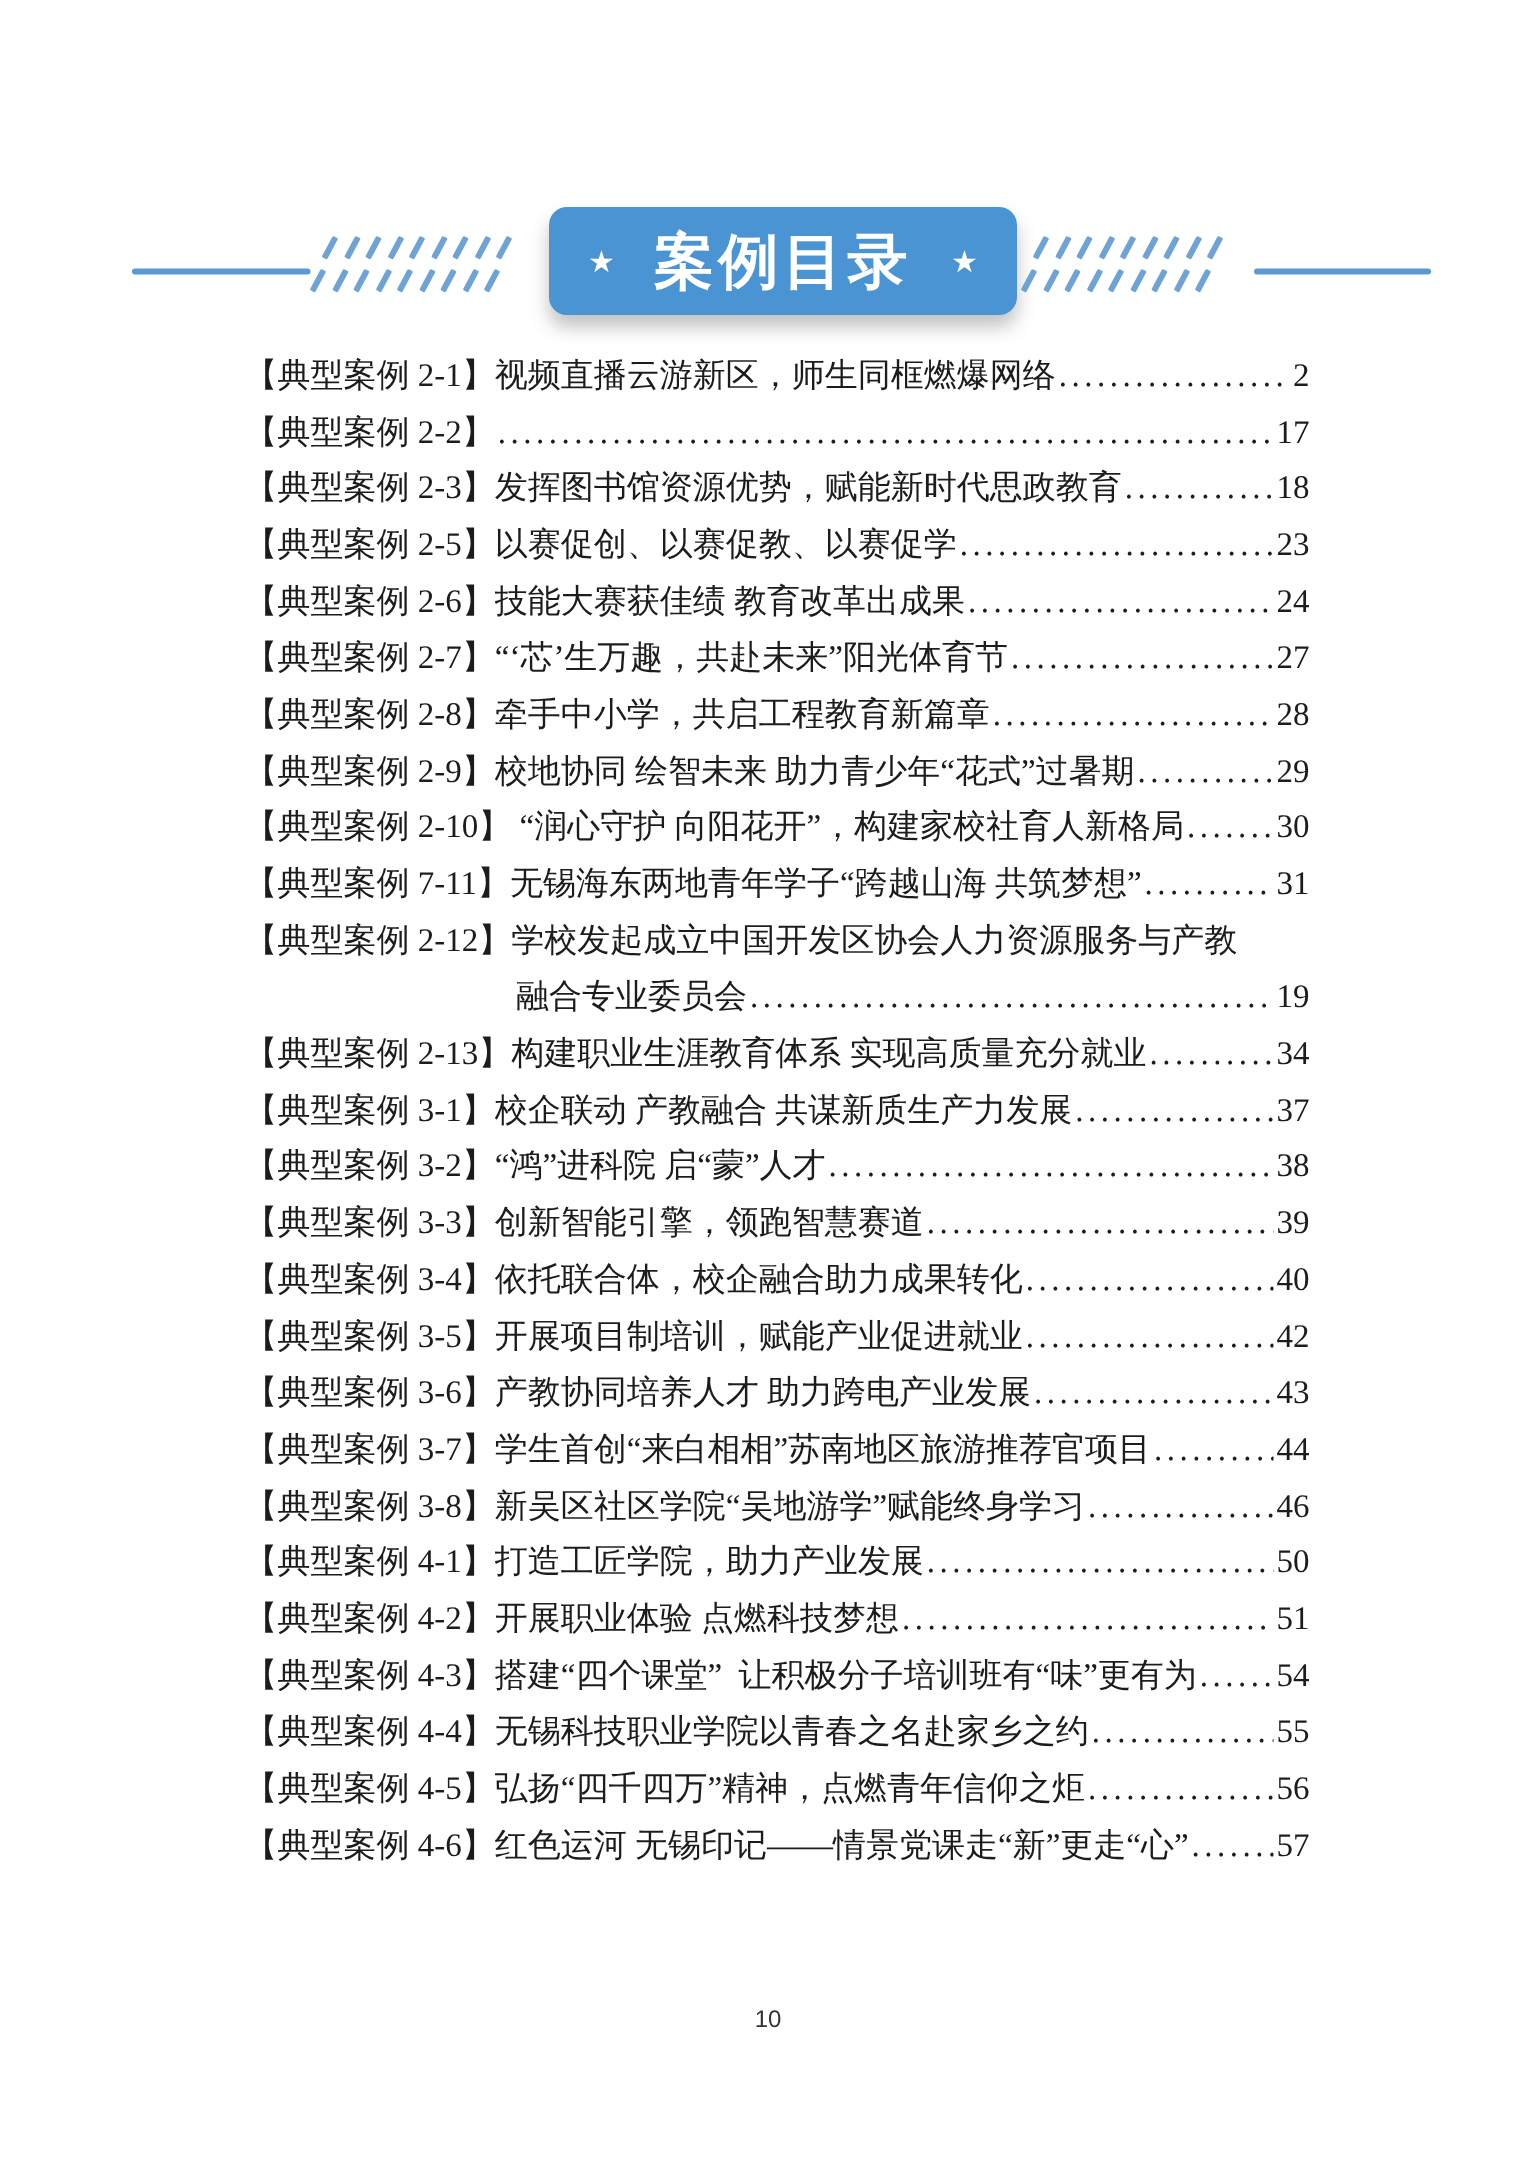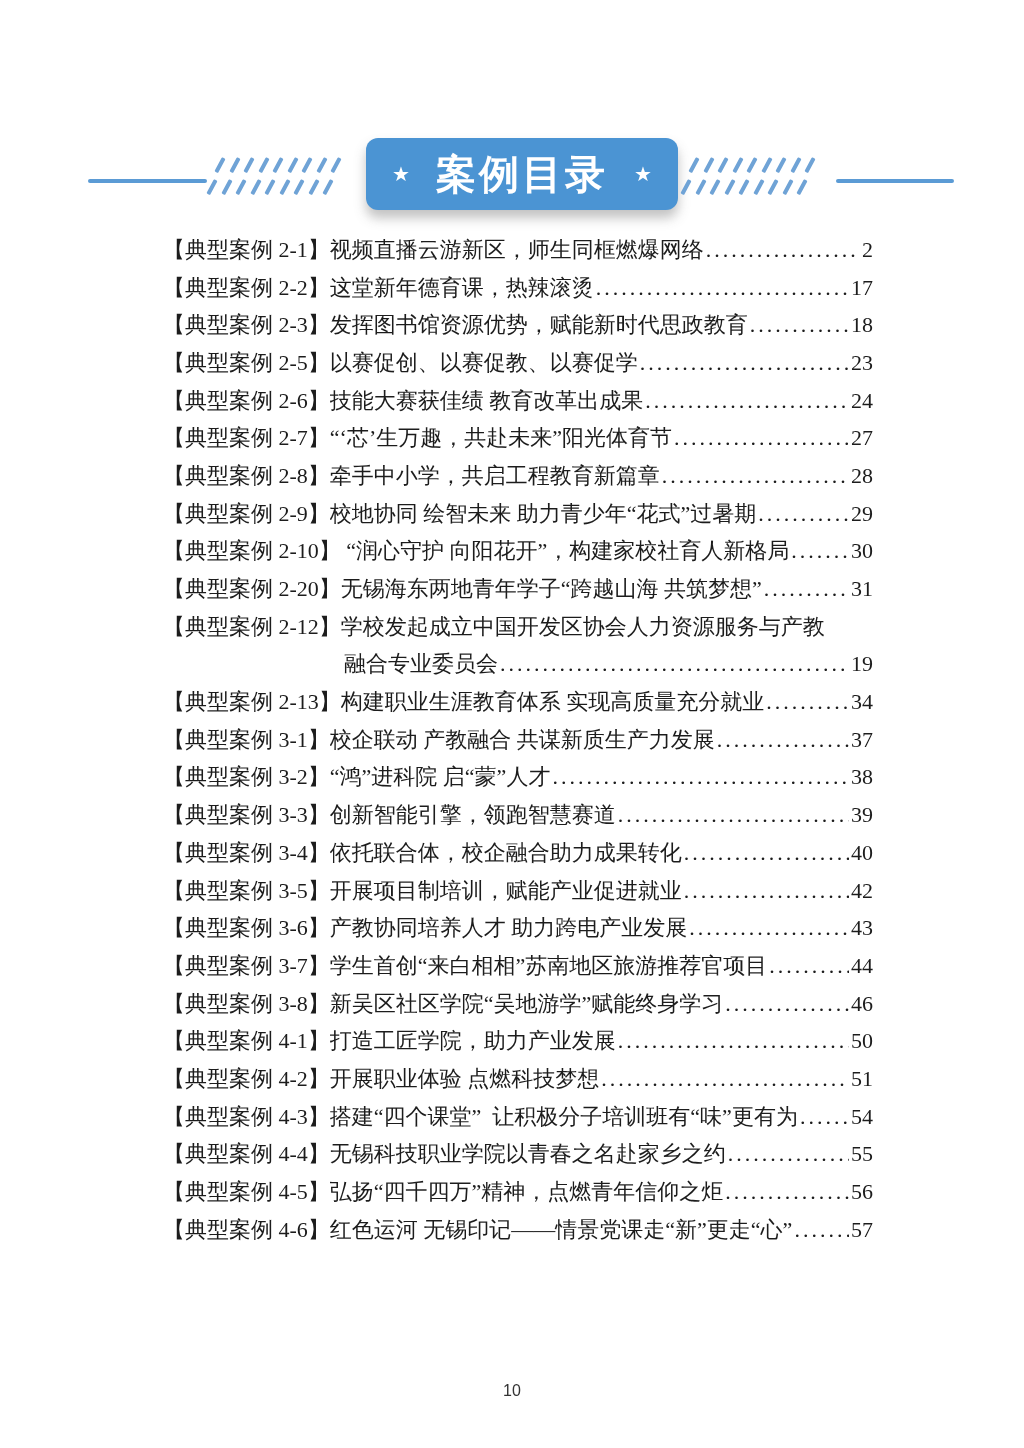--- a/index.html
+++ b/index.html
@@ -41,21 +41,21 @@
   .dots{flex:1 1 0;min-width:0;overflow:hidden;white-space:nowrap;margin:0 2px;}
   .dots::after{content:"....................................................................................................";
                letter-spacing:3px;color:#1c1c1c;}
   .no-leader .dots::after{content:"";}
   .pg{flex:0 0 auto;text-align:right;white-space:pre;}
   .indent{flex:0 0 181px;}
 
   
   .footer{position:absolute;left:0;top:1338px;width:1024px;text-align:center;
           font-family:"Liberation Sans","DejaVu Sans",sans-serif;
-          font-size:16px;color:#333333;margin-top:44px;}
+          font-size:16px;color:#333333;}
 </style>
 </head>
 <body>
 
 <div class="header">
   <div class="hline left"></div>
   <div class="slashgroup left">
     <div class="slashrow r1">
         <i></i>
         <i></i>
@@ -113,21 +113,20 @@
 
 <div class="toc">
   <div class="toc-row">
       <span class="lbl">【典型案例 2-1】</span>
       <span class="ttl">视频直播云游新区，师生同框燃爆网络</span>
       <span class="dots"></span>
       <span class="pg">2</span>
     </div>
   <div class="toc-row">
       <span class="lbl">【典型案例 2-2】</span>
-      <span class="ttl">这堂新年德育课，热辣滚烫</span>
       <span class="dots"></span>
       <span class="pg">17</span>
     </div>
   <div class="toc-row">
       <span class="lbl">【典型案例 2-3】</span>
       <span class="ttl">发挥图书馆资源优势，赋能新时代思政教育</span>
       <span class="dots"></span>
       <span class="pg">18</span>
     </div>
   <div class="toc-row">
@@ -160,21 +159,21 @@
       <span class="dots"></span>
       <span class="pg">29</span>
     </div>
   <div class="toc-row">
       <span class="lbl">【典型案例 2-10】</span>
       <span class="ttl"> “润心守护 向阳花开”，构建家校社育人新格局</span>
       <span class="dots"></span>
       <span class="pg">30</span>
     </div>
   <div class="toc-row">
-      <span class="lbl">【典型案例 2-20】</span>
+      <span class="lbl">【典型案例 7-11】</span>
       <span class="ttl">无锡海东两地青年学子“跨越山海 共筑梦想”</span>
       <span class="dots"></span>
       <span class="pg">31</span>
     </div>
   <div class="toc-row no-leader">
       <span class="lbl">【典型案例 2-12】</span>
       <span class="ttl">学校发起成立中国开发区协会人力资源服务与产教</span>
       <span class="dots"></span>
     </div>
   <div class="toc-row">

